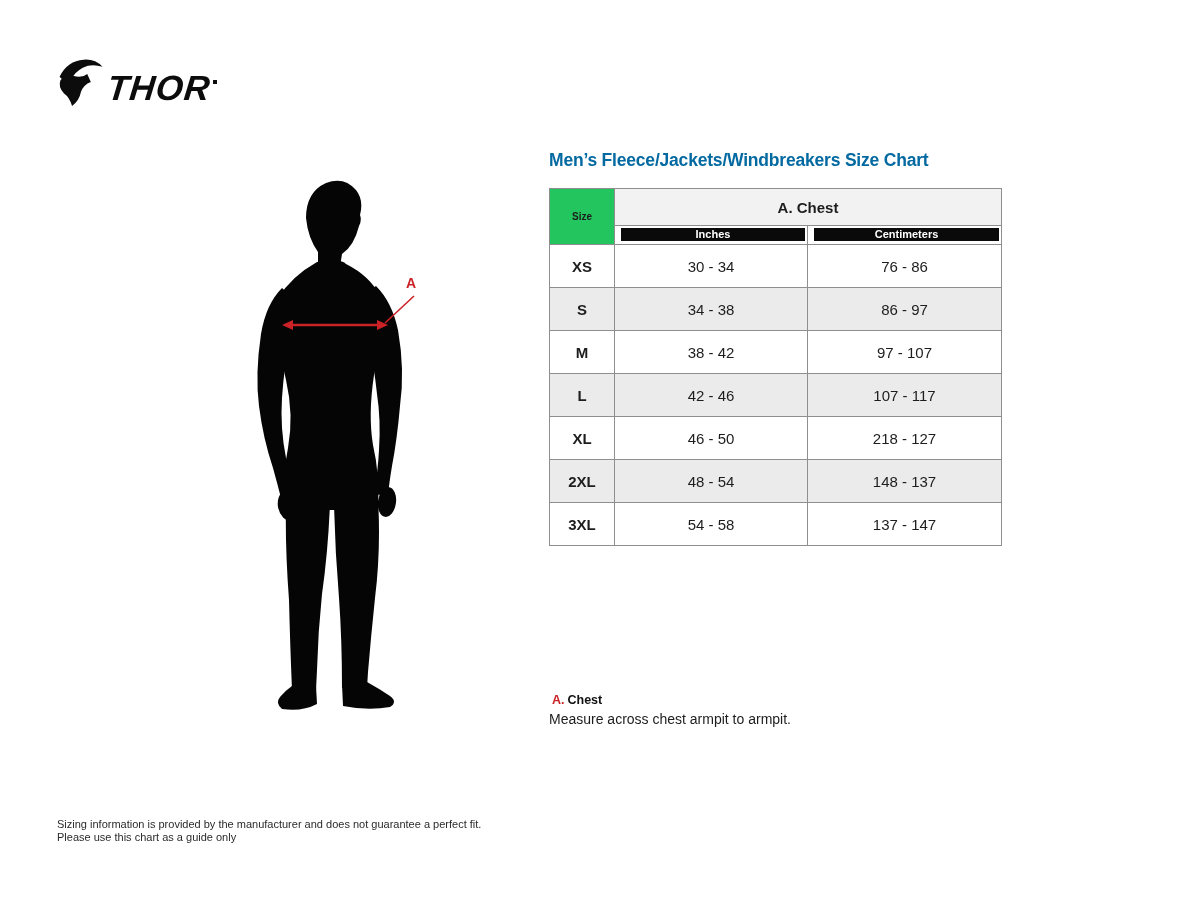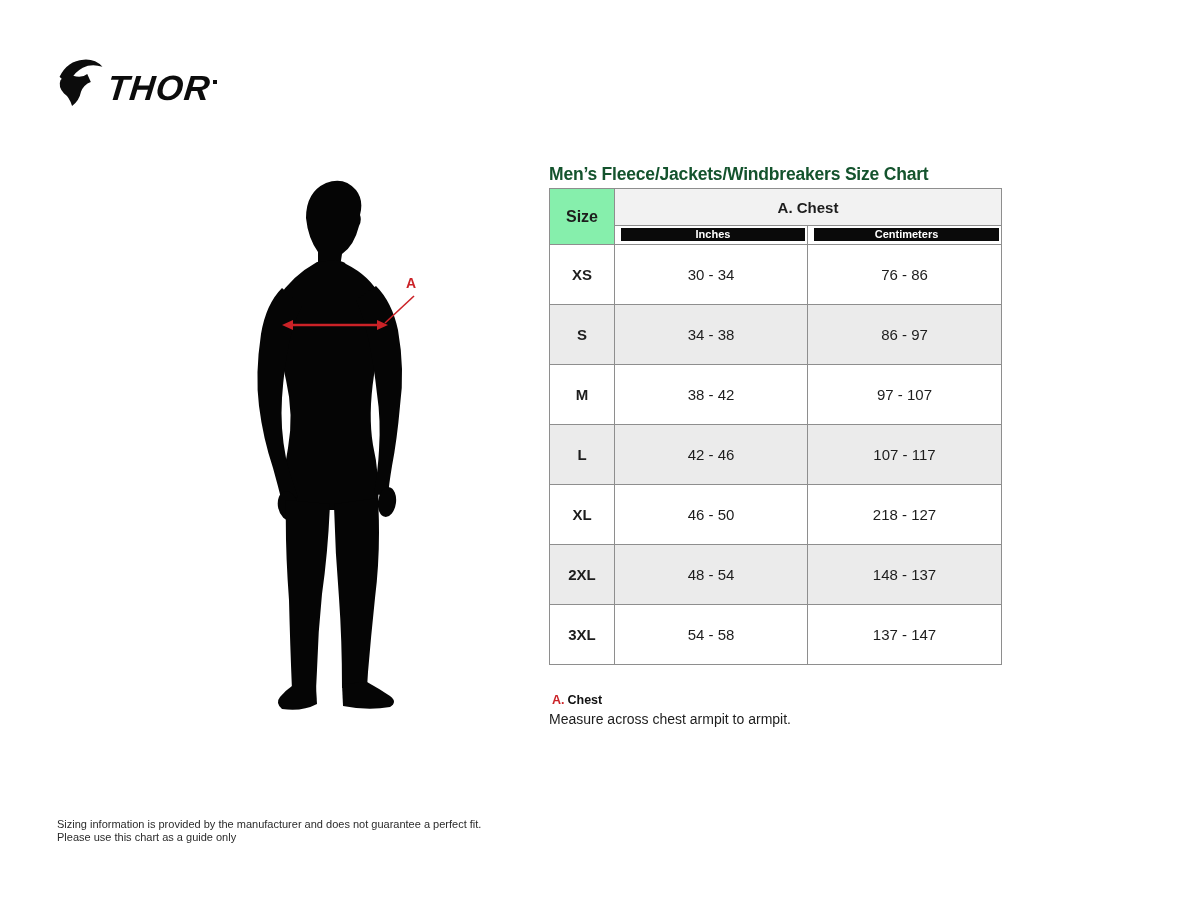--- a/index.html
+++ b/index.html
@@ -31,47 +31,47 @@
   
   .figure { position: absolute; left: 230px; top: 170px; width: 230px; height: 550px; }
   .figure svg { position: absolute; inset: 0; }
   .marker-a {
     position: absolute; left: 176px; top: 105px;
     color: #cb2227; font-weight: bold; font-size: 14px;
   }
 
   
   .chart-title {
-    position: absolute; left: 549px; top: 164px;
-    font-size: 17.5px; font-weight: bold; color: #14532d;
+    position: absolute; left: 549px; top: 150px;
+    font-size: 17.5px; font-weight: bold; color: #0369a1;
     letter-spacing: -0.2px;
   }
   table.size-table {
     position: absolute; left: 549px; top: 188px;
     width: 452px; border-collapse: collapse; table-layout: fixed;
     font-size: 15px;
   }
   table.size-table col.c-size { width: 65px; }
   table.size-table col.c-in   { width: 193px; }
   table.size-table col.c-cm   { width: 194px; }
   table.size-table td, table.size-table th {
     border: 1px solid #8e8e8e;
     text-align: center; vertical-align: middle;
     color: #1d1d1d;
   }
-  .th-size { background: #86efac; font-weight: bold; font-size: 16px; }
+  .th-size { background: #22c55e; font-weight: bold; font-size: 10px; }
   .th-group { background: #f2f2f2; font-weight: bold; font-size: 15px; height: 37px; }
   .subhead-row td { height: 18px; background: #ffffff; padding: 2px 0 3px 4px; }
   .black-bar {
     background: #0a0a0a; color: #ffffff;
     font-size: 11px; font-weight: bold;
     height: 13px; line-height: 13px;
     margin: 0 2px; text-align: center;
   }
-  tbody.data-rows td { height: 60px; }
+  tbody.data-rows td { height: 43px; }
   tbody.data-rows tr:nth-child(even) td { background: #ebebeb; }
   tbody.data-rows tr:nth-child(odd)  td { background: #ffffff; }
   td.size-cell { font-weight: bold; }
 
   
   .measure-title {
     position: absolute; left: 549px; top: 657px;
     font-size: 17.5px; font-weight: bold; color: #111;
   }
   .measure-item { position: absolute; left: 552px; top: 693px; font-size: 12.5px; font-weight: bold; }

